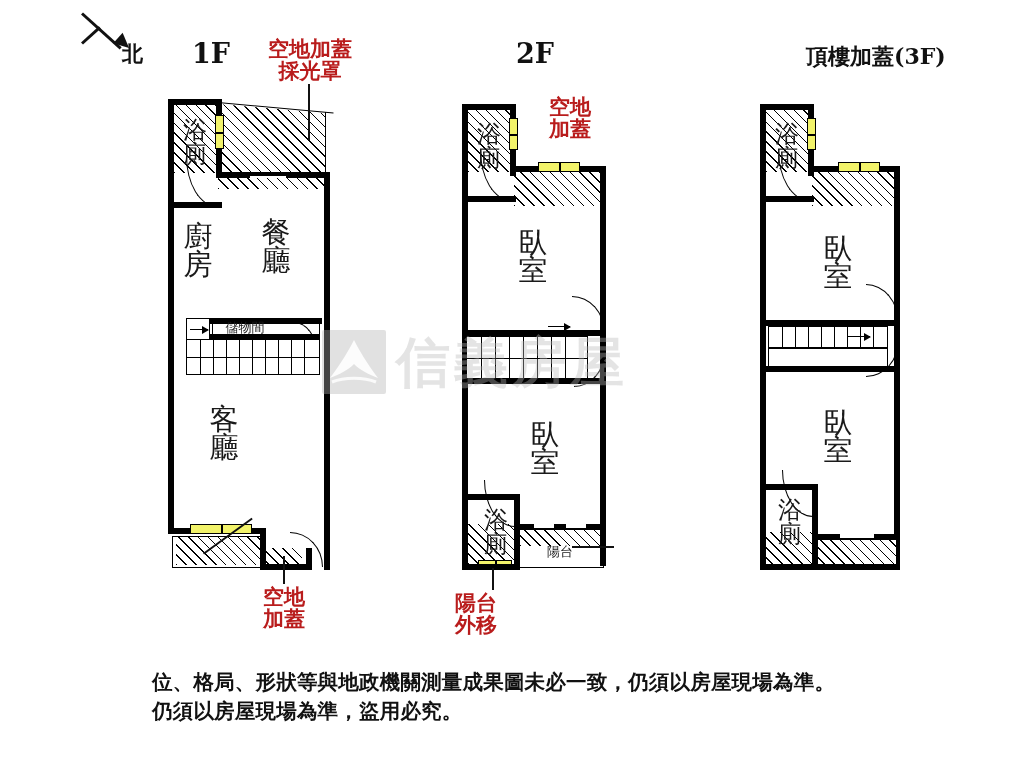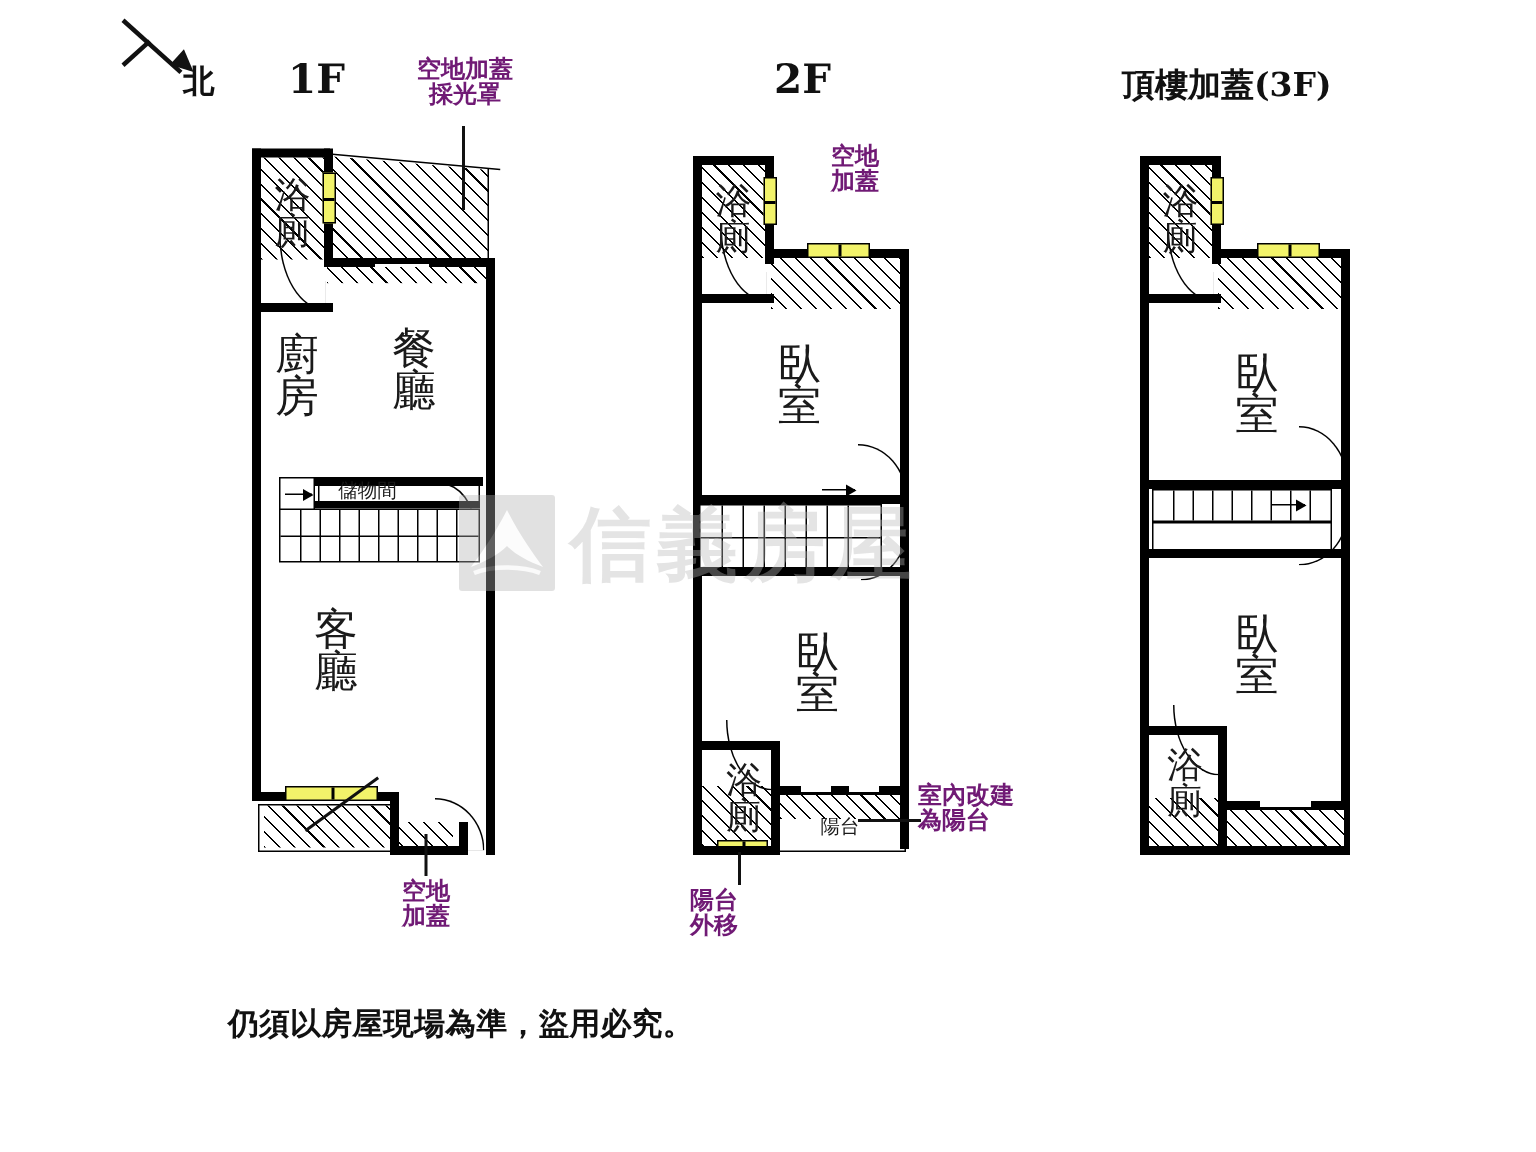--- a/index.html
+++ b/index.html
@@ -65,34 +65,34 @@
 
   
   .ftitle{
     position:absolute;font-size:27px;font-weight:600;
     font-family:"DejaVu Serif","Liberation Serif",serif;color:#111;white-space:nowrap;
   }
   .ftitle.cjk{font-size:22px;}
 
   
   .callout{
-    position:absolute;font-size:16px;line-height:1.06;text-align:center;white-space:pre-line;
-    font-family:"DejaVu Serif","Liberation Serif",serif;font-weight:600;color:#701a75;
+    position:absolute;font-size:21px;line-height:1.06;text-align:center;white-space:pre-line;
+    font-family:"DejaVu Serif","Liberation Serif",serif;font-weight:600;color:#b91c1c;
   }
   .leader{position:absolute;background:#111;}
 
   
   .compass{position:absolute;}
   .compass .bar{position:absolute;background:#111;height:3px;transform-origin:0 50%;}
   .compass .head{position:absolute;width:0;height:0;}
   .compass .lab{position:absolute;font-size:21px;font-weight:700;color:#111;
     font-family:"DejaVu Serif","Liberation Serif",serif;}
 
   
-  .wm{position:absolute;left:306px;top:330px;width:390px;pointer-events:none;opacity:.38;}
+  .wm{position:absolute;left:322px;top:330px;width:390px;pointer-events:none;opacity:.38;}
   .wm .wmrow{display:flex;align-items:center;gap:10px;}
   .wm .wmmark{
     width:64px;height:64px;background:#b3b3b3;position:relative;flex:0 0 auto;border-radius:2px;
   }
   .wm .wmmark svg{position:absolute;left:0;top:0;}
   .wm .wmtext{
     font-size:54px;font-weight:700;color:#b9b9b9;letter-spacing:4px;
     font-family:"DejaVu Serif","Liberation Serif",serif;line-height:1;
   }
   .wm .wmsub{
@@ -120,21 +120,21 @@
     <div class="bar" style="left:2px;top:34px;width:24px;transform:rotate(-42deg);"></div>
 
     <div class="head" style="left:36px;top:28px;
          border-left:15px solid #111;border-top:7px solid transparent;border-bottom:7px solid transparent;
          transform:rotate(42deg);"></div>
     <div class="lab" style="left:42px;top:32px;">北</div>
   </div>
 
   <div class="ftitle" style="left:192px;top:38px;">1F</div>
   <div class="ftitle" style="left:516px;top:38px;">2F</div>
-  <div class="ftitle cjk" style="left:748px;top:42px;">頂樓加蓋(3F)</div>
+  <div class="ftitle cjk" style="left:806px;top:42px;">頂樓加蓋(3F)</div>
 
   <div class="abs" style="left:0;top:0;width:1024px;height:768px;">
 
     <div class="hatch clip-skylight" style="left:218px;top:104px;width:108px;height:85px;"></div>
 
     <div class="thin" style="left:218px;top:102px;width:116px;height:1.4px;transform-origin:0 0;transform:rotate(5.2deg);"></div>
     <div class="thin" style="left:325px;top:112px;width:1.4px;height:66px;"></div>
     <div class="thin" style="left:266px;top:175px;width:60px;height:1.4px;"></div>
 
     <div class="hatch" style="left:174px;top:105px;width:42px;height:68px;"></div>
@@ -277,22 +277,20 @@
 室</div>
     <div class="rlabel big" style="left:525px;top:420px;width:40px;">臥
 室</div>
     <div class="rlabel med" style="left:479px;top:508px;width:34px;">浴
 廁</div>
     <div class="rlabel xs" style="left:537px;top:545px;width:46px;white-space:nowrap;">陽台</div>
 
     <div class="callout" style="left:534px;top:96px;width:72px;">空地
 加蓋</div>
 
-    <div class="callout" style="left:612px;top:522px;width:96px;text-align:left;">室內改建
-為陽台</div>
     <div class="leader" style="left:572px;top:546px;width:42px;height:1.6px;"></div>
 
     <div class="callout" style="left:440px;top:592px;width:72px;">陽台
 外移</div>
     <div class="leader" style="left:492px;top:568px;width:1.6px;height:22px;"></div>
   </div>
 
   <div class="abs" style="left:0;top:0;width:1024px;height:768px;">
 
     <div class="hatch" style="left:766px;top:110px;width:42px;height:62px;"></div>
@@ -360,16 +358,17 @@
         <svg width="64" height="64" viewBox="0 0 64 64" aria-hidden="true">
           <path d="M32 10 C24 26 14 40 8 48 C18 44 26 40 32 34 C38 40 46 44 56 48 C50 40 40 26 32 10 Z" fill="#ffffff" opacity="0.92"></path>
           <path d="M10 52 C22 47 42 47 54 52" stroke="#ffffff" stroke-width="3" fill="none" opacity="0.85"></path>
         </svg>
       </div>
       <div class="wmtext">信義房屋</div>
     </div>
   </div>
 
   <div class="disclaimer">
+    <div>位、格局、形狀等與地政機關測量成果圖未必一致，仍須以房屋現場為準。</div>
     <div>仍須以房屋現場為準，盜用必究。</div>
   </div>
 
 </div>
 
 </body></html>

